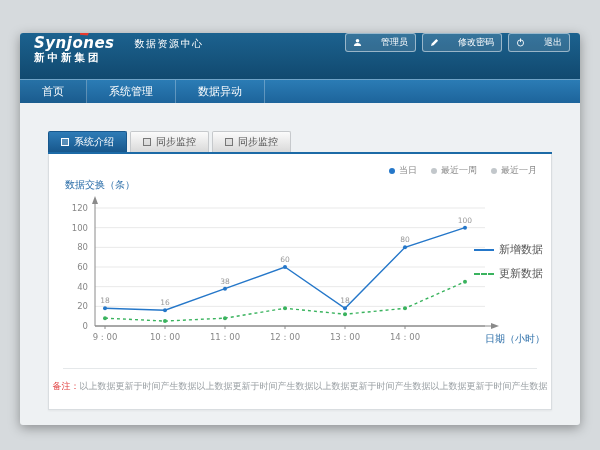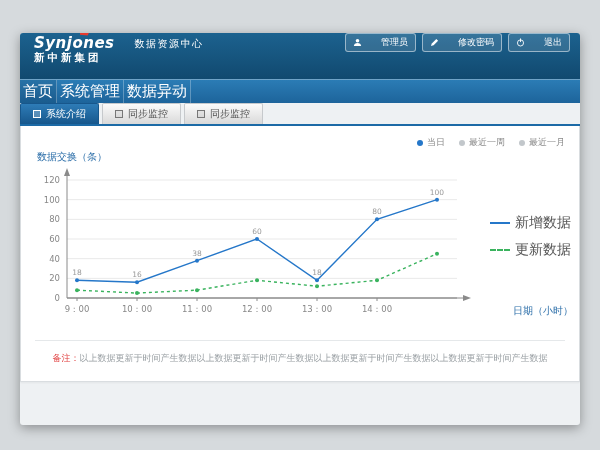--- a/index.html
+++ b/index.html
@@ -18,43 +18,43 @@
   .app-title { color:#fff; font-size:10px; letter-spacing:1.5px; margin-left:20px; margin-top:4px; }
   .spacer { flex:1; }
   .user-actions { display:flex; gap:6px; align-items:center; }
   .ubtn { display:flex; align-items:center; gap:19px; font-size:9px; color:#fff; background:rgba(255,255,255,.12);
           border:1px solid rgba(255,255,255,.5); border-radius:3px; padding:2px 7px; cursor:pointer;
           font-family:inherit; }
   .ubtn svg { display:block; }
 
   
   .mainnav { height:24px; background:linear-gradient(#2b7cb5,#1d649b); border-top:1px solid #6fa3c7; display:flex; }
-  .nav-item { color:#fff; font-size:15px; line-height:23px; padding:0 3px; border-right:1px solid rgba(255,255,255,.28);
+  .nav-item { color:#fff; font-size:11px; line-height:23px; padding:0 22px; border-right:1px solid rgba(255,255,255,.28);
               cursor:pointer; text-decoration:none; }
   .nav-item:first-child { background:rgba(0,0,0,.08); }
 
   
-  .content { padding:0; }
+  .content { padding:28px; }
   .tabs { display:flex; gap:3px; border-bottom:2px solid #1c6aa6; }
   .tab { height:21px; display:flex; align-items:center; gap:5px; padding:0 12px; font-size:10px; cursor:pointer;
          background:linear-gradient(#fbfbfb,#d9d9d9); color:#555; border:1px solid #c6c9cc; border-bottom:none;
          border-radius:2px 2px 0 0; }
   .tab.active { background:linear-gradient(#2e7cb7,#17578c); color:#fff; border-color:#17578c; }
   .tab-ico { width:8px; height:8px; border:1px solid #777; background:rgba(0,0,0,.05); }
   .tab.active .tab-ico { border-color:#fff; background:rgba(255,255,255,.25); }
 
   .panel { position:relative; background:#fff; border:1px solid #d9dde0; border-top:none; height:256px;
            box-shadow:0 1px 2px rgba(0,0,0,.05); }
   .filters { position:absolute; top:10px; right:14px; display:flex; gap:14px; align-items:flex-end; font-size:9px; color:#888; }
   .filter { display:flex; align-items:center; gap:4px; cursor:pointer; }
   .dot { width:6px; height:6px; border-radius:50%; background:#ccc; }
   .ylabel { position:absolute; top:24px; left:16px; font-size:10px; color:#2a6da8; }
   .xlabel { position:absolute; top:178px; right:6px; font-size:10px; color:#2a6da8; }
   .chart-svg { position:absolute; top:40px; left:8px; }
-  .series-legend { position:absolute; top:88px; right:8px; font-size:14px; color:#555; }
+  .series-legend { position:absolute; top:88px; right:8px; font-size:11px; color:#555; }
   .legend-entry { display:flex; align-items:center; gap:5px; margin-bottom:9px; cursor:pointer; }
   .line-sample { display:inline-block; width:20px; height:0; border-top:2px solid #999; }
   .divider { position:absolute; top:214px; left:14px; right:14px; border-top:1px solid #e5e8ea; }
   .note { position:absolute; top:226px; left:0; width:100%; text-align:center; font-size:9px; color:#9aa0a4; white-space:nowrap; }
   .note-label { color:#e03b3b; }
 </style>
 </head>
 <body>
 
 <div class="stage">

